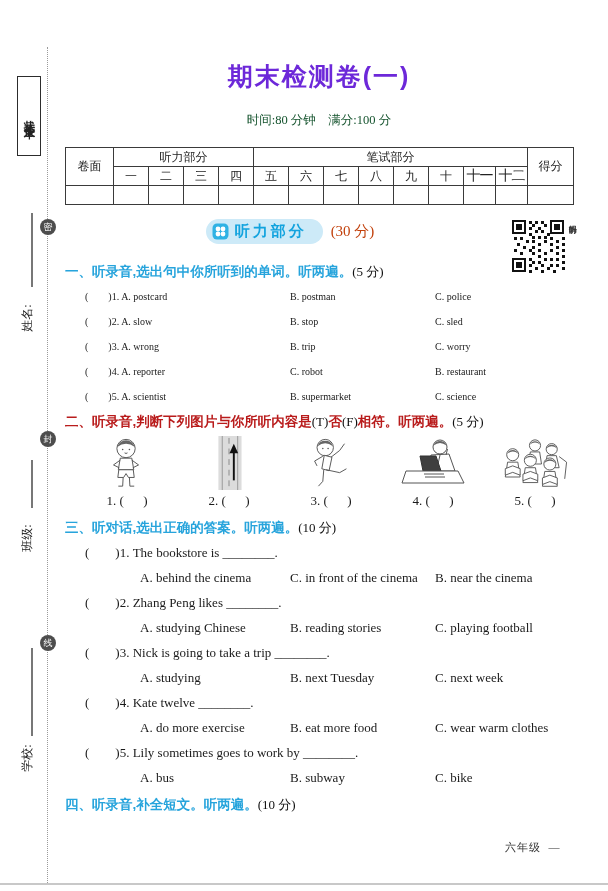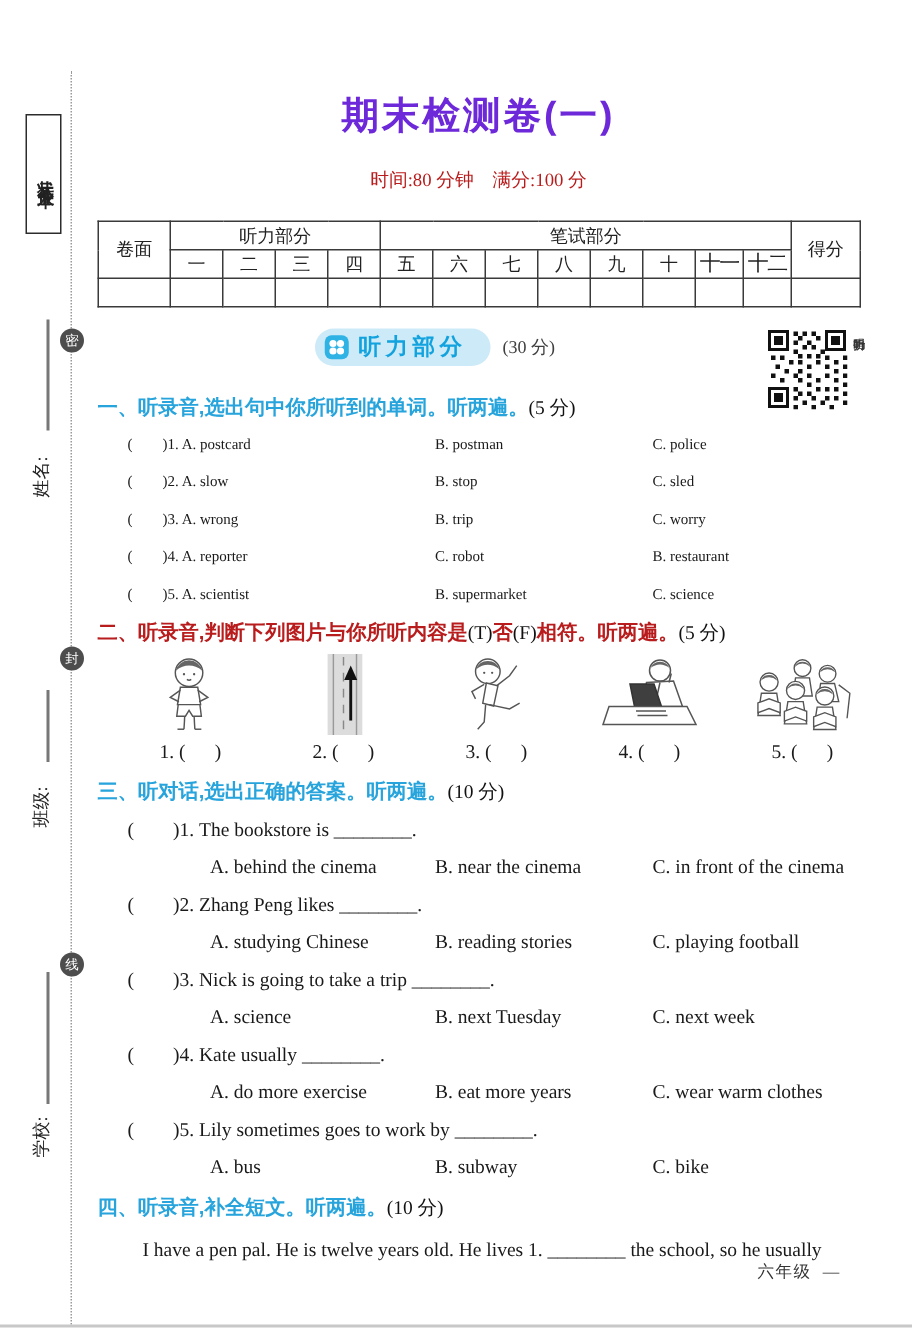--- a/index.html
+++ b/index.html
@@ -18,33 +18,33 @@
   .field-line{position:absolute;left:31px;width:1.5px;background:#777;}
   .fl1{top:213px;height:74px}.fl2{top:460px;height:48px}.fl3{top:648px;height:88px}
   .field-label{position:absolute;width:64px;height:14px;text-align:center;font-size:12px;color:#222;
                transform:rotate(-90deg);font-family:"Liberation Serif",serif;}
   .n1{left:-6px;top:311px}.n2{left:-6px;top:531px}.n3{left:-6px;top:751px}
   
   .title{position:absolute;left:65px;width:508px;top:60px;text-align:center;
          font-family:"Liberation Sans",sans-serif;font-weight:bold;font-size:25px;
          letter-spacing:2px;color:#6d28d9;}
   .subtitle{position:absolute;left:65px;width:508px;top:112px;text-align:center;
-            font-size:12.5px;color:#b91c1c;white-space:pre;}
+            font-size:12.5px;color:#14532d;white-space:pre;}
   
   .score-table{position:absolute;left:65px;top:147px;border-collapse:collapse;table-layout:fixed;width:508px;}
   .score-table td{border:1px solid #3a3a3a;text-align:center;font-size:12px;padding:0;height:18px;color:#222;}
   .score-table .sm{font-size:14px;letter-spacing:-1px;}
   
   .banner{position:absolute;left:65px;top:219px;width:450px;display:flex;
           justify-content:center;align-items:center;gap:8px;}
   .pill{display:flex;align-items:center;gap:6px;background:#cdeaf8;border-radius:14px;
         padding:3px 16px 3px 6px;}
   .pill-label{font-family:"Liberation Sans",sans-serif;font-weight:bold;font-size:15px;
               color:#12a3de;letter-spacing:3px;}
-  .pill-points{font-size:12px;color:#404040;}
+  .pill-points{font-size:15px;color:#c2410c;}
   
   .qr-wrap{position:absolute;left:511px;top:219px;display:flex;gap:2px;}
   .qr-caption{writing-mode:vertical-rl;font-size:8px;line-height:1.1;color:#333;height:54px;
               font-family:"Liberation Sans",sans-serif;}
   
   .sec{position:absolute;left:65px;width:525px;}
   .sec-h{font-family:"Liberation Sans",sans-serif;font-weight:bold;font-size:13.5px;
          color:#27a4dc;height:22px;line-height:20px;}
   .sec-h .black{color:#111;font-family:"Liberation Serif",serif;font-weight:normal;font-size:13px;}
   .c-blue{color:#b91c1c;}
@@ -365,54 +365,53 @@
       </div>
     </div>
   </div>
 
   <div class="sec s3">
     <div class="sec-h"><span>三、听对话,选出正确的答案。听两遍。</span><span class="black">(10 分)</span></div>
 
     <div class="stem-row"><span class="pre">(        )</span><span>1.</span>&nbsp;<span>The bookstore is ________.</span></div>
     <div class="abc-row">
       <span>A. behind the cinema</span>
+      <span>C. in front of the cinema</span>
       <span>B. near the cinema</span>
-      <span>C. in front of the cinema</span>
     </div>
 
     <div class="stem-row"><span class="pre">(        )</span><span>2.</span>&nbsp;<span>Zhang Peng likes ________.</span></div>
     <div class="abc-row">
       <span>A. studying Chinese</span>
       <span>B. reading stories</span>
       <span>C. playing football</span>
     </div>
 
     <div class="stem-row"><span class="pre">(        )</span><span>3.</span>&nbsp;<span>Nick is going to take a trip ________.</span></div>
     <div class="abc-row">
-      <span>A. science</span>
+      <span>A. studying</span>
       <span>B. next Tuesday</span>
       <span>C. next week</span>
     </div>
 
-    <div class="stem-row"><span class="pre">(        )</span><span>4.</span>&nbsp;<span>Kate usually ________.</span></div>
+    <div class="stem-row"><span class="pre">(        )</span><span>4.</span>&nbsp;<span>Kate twelve ________.</span></div>
     <div class="abc-row">
       <span>A. do more exercise</span>
-      <span>B. eat more years</span>
+      <span>B. eat more food</span>
       <span>C. wear warm clothes</span>
     </div>
 
     <div class="stem-row"><span class="pre">(        )</span><span>5.</span>&nbsp;<span>Lily sometimes goes to work by ________.</span></div>
     <div class="abc-row">
       <span>A. bus</span>
       <span>B. subway</span>
       <span>C. bike</span>
     </div>
   </div>
 
   <div class="sec s4">
     <div class="sec-h"><span>四、听录音,补全短文。听两遍。</span><span class="black">(10 分)</span></div>
-    <div class="para">I have a pen pal. He is twelve years old. He lives 1. ________ the school, so he usually</div>
   </div>
 
   <div class="grade"><span>六年级</span>&nbsp;&nbsp;<span>—</span></div>
   <div class="bottom-line"></div>
 
 </div>
 
 </body></html>

